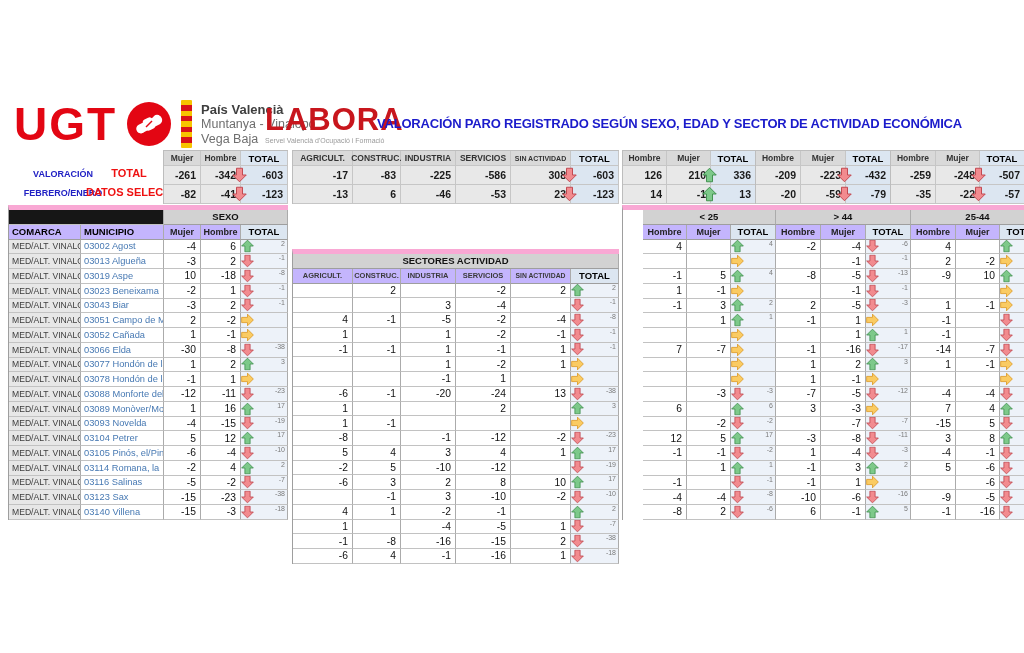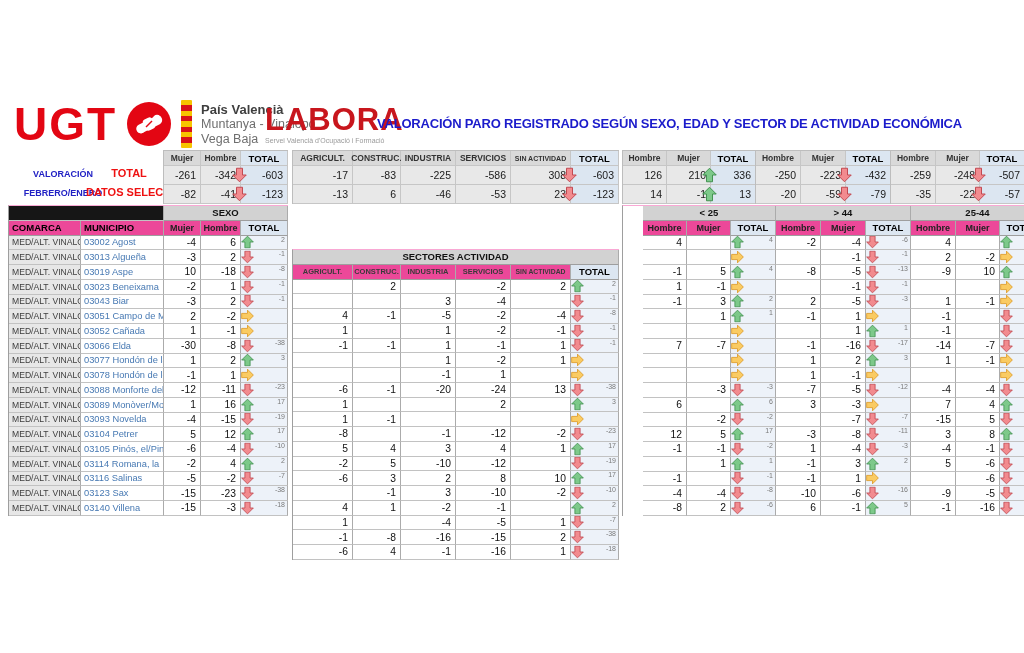--- a/index.html
+++ b/index.html
@@ -24,30 +24,30 @@
   .slabel{position:absolute;text-align:center;white-space:nowrap}
   .slabel.blue{color:#2121C4;font-weight:700;font-size:9px}
   .slabel.red{color:#EE1111;font-weight:700;font-size:11px}
 
   
   .sblock{position:absolute;display:grid;border-top:1px solid #BDBDBD;border-left:1px solid #BDBDBD;background:#E8E8E8}
   .sc{position:relative;border-right:1px solid #C6C6C6;border-bottom:1px solid #C6C6C6;display:flex;align-items:center;justify-content:flex-end;padding-right:4px;overflow:visible}
   .sc.head{background:#D9D9D9;font-weight:700;font-size:8.5px;color:#333;justify-content:center;padding-right:0}
   .sc.head.tiny{font-size:7px}
   .sc.head.total{background:#DCE6F1;font-size:9.5px;color:#000}
-  .sc.val{background:#E8E8E8;font-weight:400;font-size:10.5px;color:#1a1a1a}
+  .sc.val{background:#E8E8E8;font-weight:700;font-size:10.5px;color:#1a1a1a}
   .sc.val.total{background:#DCE6F1}
   .sarr{position:absolute;left:-9px;top:50%;transform:translateY(-50%);line-height:0}
 
   
-  .tblock{position:absolute;display:grid;border-top:1px solid #f9a8d4;border-left:1px solid #9E9E9E}
+  .tblock{position:absolute;display:grid;border-top:5px solid #f9a8d4;border-left:1px solid #9E9E9E}
   .tc{position:relative;border-right:1px solid #ABABAB;border-bottom:1px solid #C2C2C2;display:flex;align-items:center;background:#fff;overflow:hidden}
   .tc.gblack{background:#161616}
   .tc.ghead{background:#D2D2D2;font-weight:700;font-size:9.5px;color:#111;justify-content:center;border-bottom-color:#9E9E9E}
-  .tc.th{background:#ec4899;font-weight:700;font-size:9px;color:#222;justify-content:center;border-bottom-color:#9E9E9E}
+  .tc.th{background:#c4b5fd;font-weight:700;font-size:9px;color:#222;justify-content:center;border-bottom-color:#9E9E9E}
   .tc.th.sect{font-size:7.5px;color:#3a3a3a}
   .tc.th.tiny{font-size:6.8px}
   .tc.th.left{justify-content:flex-start;padding-left:3px;font-size:9.5px;color:#000}
   .tc.th.total{background:#DCE6F1;font-size:9.5px;color:#000}
   .tc.comarca{background:#E7E7E7;font-size:8.6px;color:#3d3d3d;padding-left:3px;white-space:nowrap}
   .tc.muni{font-size:9.3px;color:#4779B3;padding-left:3px;white-space:nowrap;cursor:pointer}
   .tc.num{justify-content:flex-end;padding-right:4px;font-size:10.3px;color:#111}
   .tc.tot{background:#EDF2F9;justify-content:flex-end}
   .tarr{position:absolute;left:0px;top:50%;transform:translateY(-50%);line-height:0}
   .tnum{position:absolute;top:0px;right:2px;font-size:7px;color:#7A7A7A}
@@ -148,21 +148,21 @@
       <div class="sc val">14</div>
       <div class="sc val">-1</div>
       <div class="sc val total"><span class="sarr"><svg width="15" height="18" viewBox="0 0 20 20">
             <path d="M10 1 L19 10 L14 10 L14 19 L6 19 L6 10 L1 10 Z" fill="#7DC98A" stroke="#41914F" stroke-width="1.3" stroke-linejoin="round"></path>
           </svg></span>13</div>
     </div>
   <div class="sblock" id="sum-o44" style="left: 755px; top: 150px; grid-template-columns: 45px 45px 45px; grid-template-rows: 15px 19px 19px;">
       <div class="sc head">Hombre</div>
       <div class="sc head">Mujer</div>
       <div class="sc head total">TOTAL</div>
-      <div class="sc val">-250</div>
+      <div class="sc val">-209</div>
       <div class="sc val">-223</div>
       <div class="sc val total"><span class="sarr"><svg width="15" height="18" viewBox="0 0 20 20">
             <path d="M10 19 L1 10 L6 10 L6 1 L14 1 L14 10 L19 10 Z" fill="#F28B8F" stroke="#C0474F" stroke-width="1.3" stroke-linejoin="round"></path>
           </svg></span>-432</div>
       <div class="sc val">-20</div>
       <div class="sc val">-59</div>
       <div class="sc val total"><span class="sarr"><svg width="15" height="18" viewBox="0 0 20 20">
             <path d="M10 19 L1 10 L6 10 L6 1 L14 1 L14 10 L19 10 Z" fill="#F28B8F" stroke="#C0474F" stroke-width="1.3" stroke-linejoin="round"></path>
           </svg></span>-79</div>
     </div>

